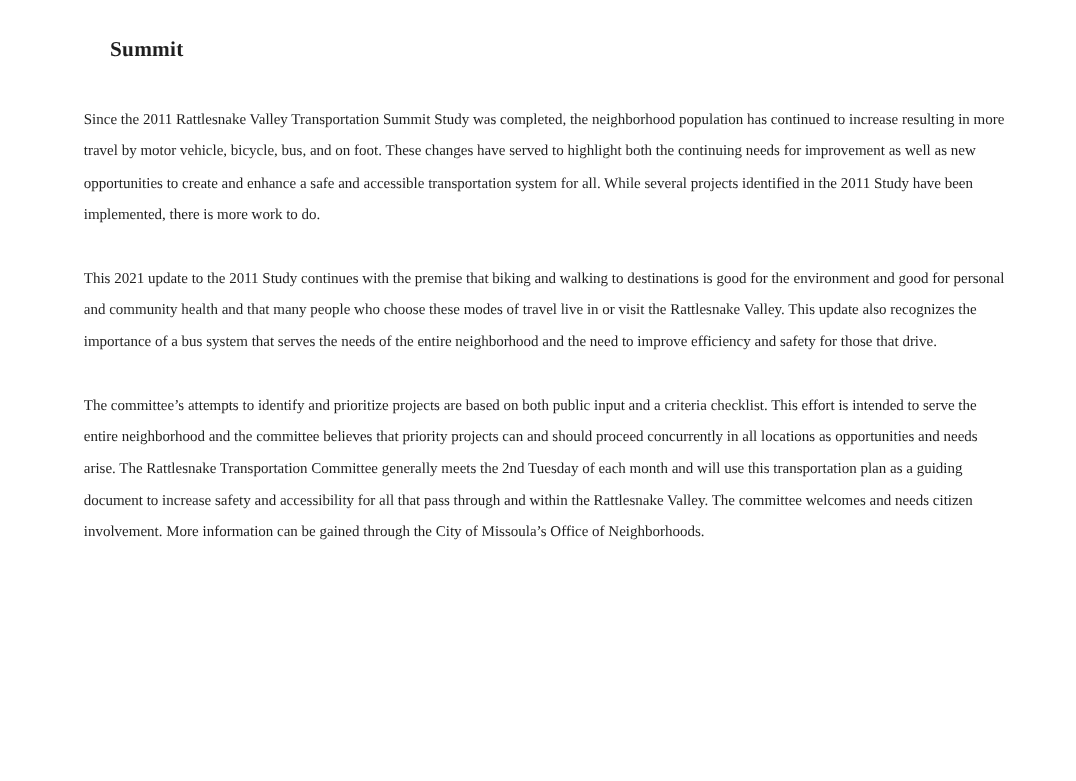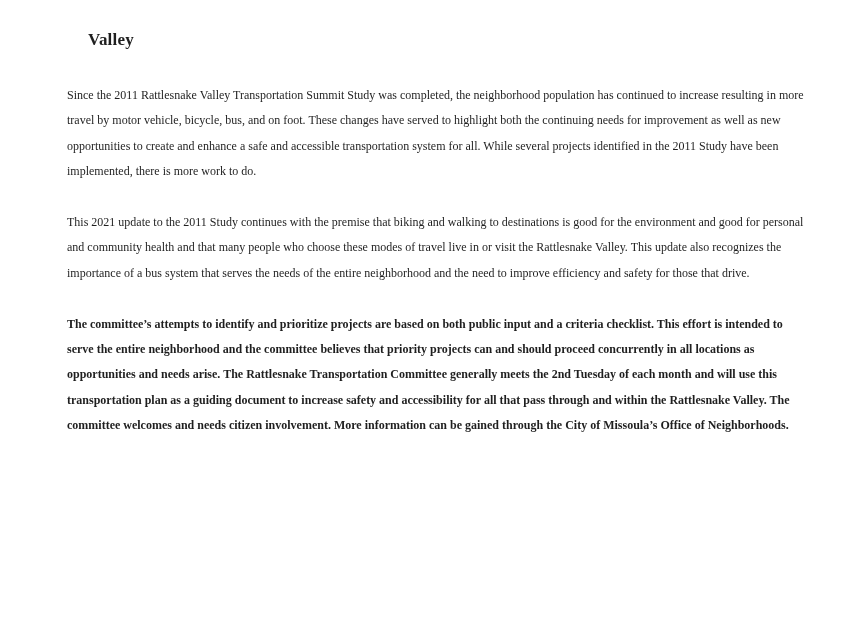--- a/index.html
+++ b/index.html
@@ -30,26 +30,25 @@
     letter-spacing: 0.2px;
   }
   .doc-paragraph {
     font-size: 12px;
     line-height: 25.4px;
     margin: 0 0 25.4px 0;
     text-align: left;
   }
   .doc-paragraph:last-child {
     margin-bottom: 0;
-    font-weight: bold;
   }
 </style>
 </head>
 <body>
 
 <div class="page">
   <div class="content">
-    <h2 class="doc-heading">Valley</h2>
+    <h2 class="doc-heading">Summit</h2>
     <p class="doc-paragraph">Since the 2011 Rattlesnake Valley Transportation Summit Study was completed, the neighborhood population has continued to increase resulting in more travel by motor vehicle, bicycle, bus, and on foot. These changes have served to highlight both the continuing needs for improvement as well as new opportunities to create and enhance a safe and accessible transportation system for all. While several projects identified in the 2011 Study have been implemented, there is more work to do.</p>
     <p class="doc-paragraph">This 2021 update to the 2011 Study continues with the premise that biking and walking to destinations is good for the environment and good for personal and community health and that many people who choose these modes of travel live in or visit the Rattlesnake Valley. This update also recognizes the importance of a bus system that serves the needs of the entire neighborhood and the need to improve efficiency and safety for those that drive.</p>
     <p class="doc-paragraph">The committee’s attempts to identify and prioritize projects are based on both public input and a criteria checklist. This effort is intended to serve the entire neighborhood and the committee believes that priority projects can and should proceed concurrently in all locations as opportunities and needs arise. The Rattlesnake Transportation Committee generally meets the 2nd Tuesday of each month and will use this transportation plan as a guiding document to increase safety and accessibility for all that pass through and within the Rattlesnake Valley. The committee welcomes and needs citizen involvement. More information can be gained through the City of Missoula’s Office of Neighborhoods.</p>
   </div>
 </div>
 
 </body></html>

